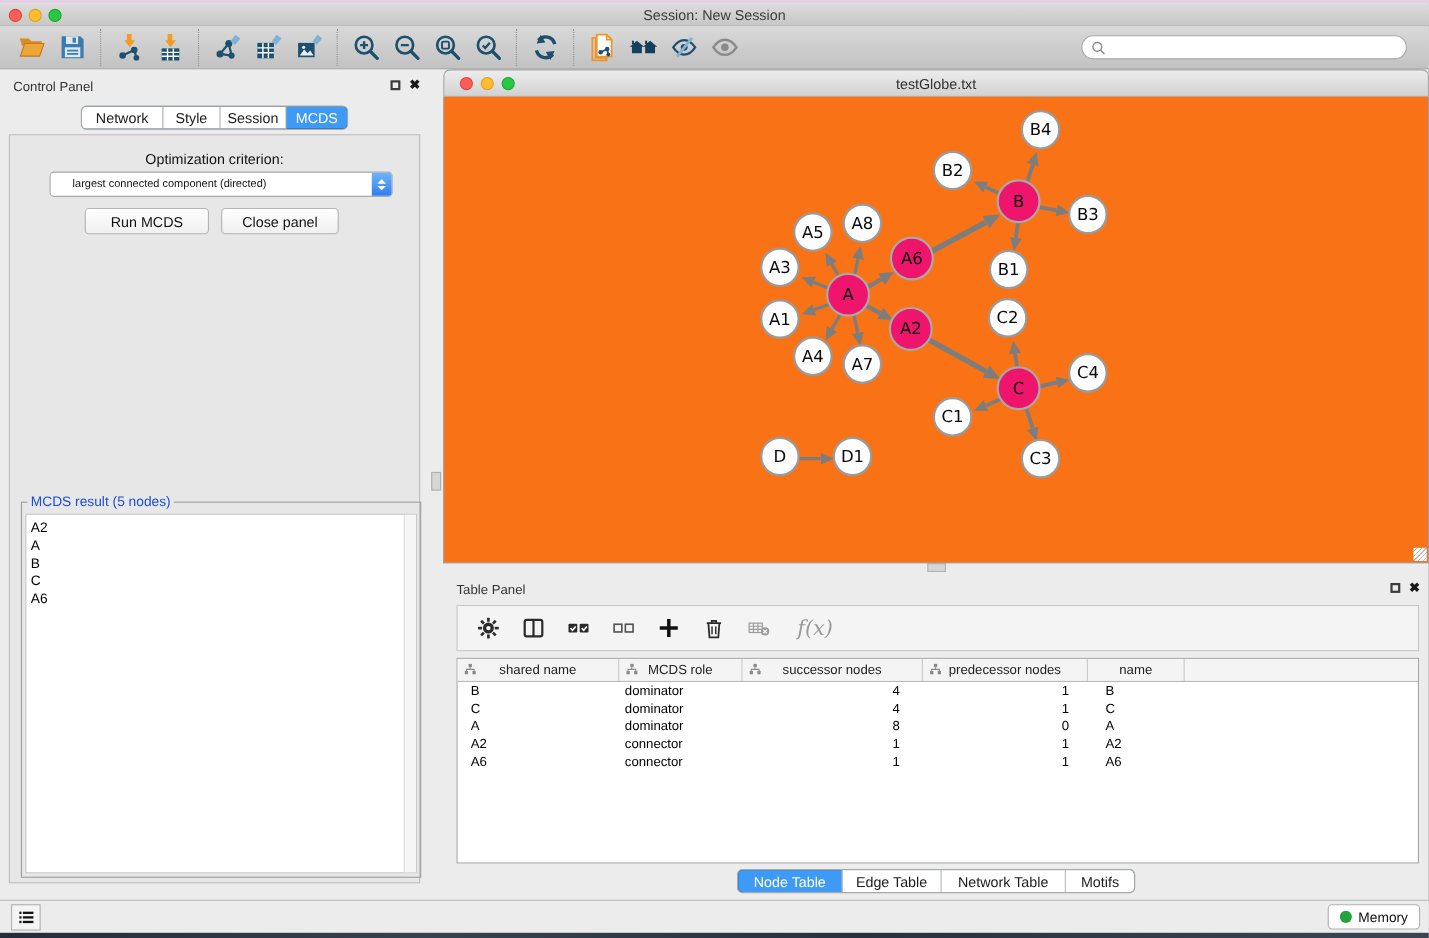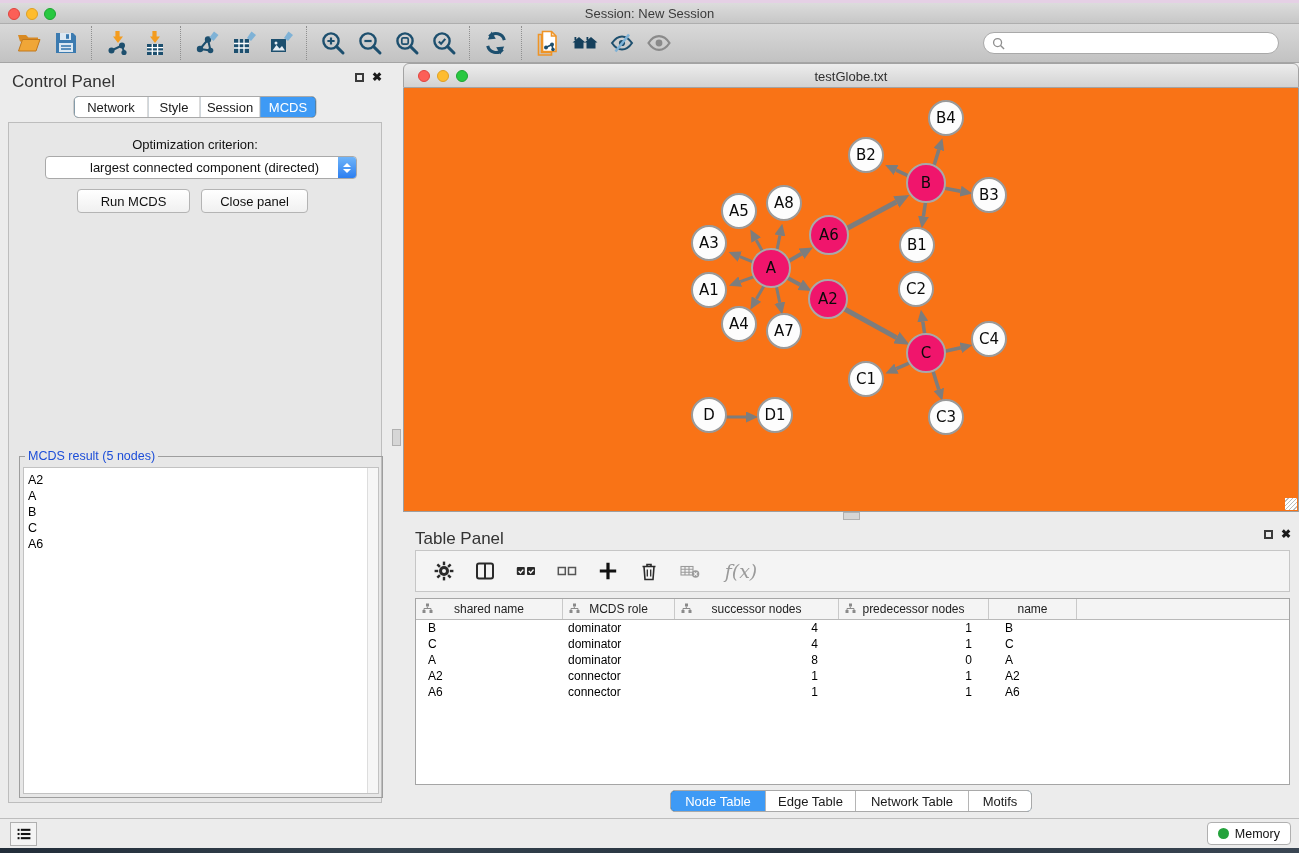--- a/index.html
+++ b/index.html
@@ -29,42 +29,42 @@
   .tb-btn svg { width:26px; height:26px; }
   .tb-sep { width:1px; height:34px; border-left:1px dotted #8f8f8f; margin:0 7px; flex:0 0 auto; }
   .search-wrap {
     margin-left:auto; margin-right:10px; width:296px; height:22px; background:#fff;
     border:1px solid #a9a9a9; border-radius:11px; display:flex; align-items:center; padding:0 8px;
   }
   .search-wrap svg { width:13px; height:13px; margin-right:5px; flex:0 0 auto; }
   .search-wrap input { border:none; outline:none; flex:1; font-size:12px; font-family:"Liberation Sans",sans-serif; background:transparent; }
   
   .control-panel { position:absolute; left:0; top:63px; width:390px; height:755px; }
-  .panel-title { position:absolute; left:12px; top:9px; font-size:17px; color:#333; }
+  .panel-title { position:absolute; left:12px; top:9px; font-size:12px; color:#333; }
   .win-icons { position:absolute; right:8px; top:9px; display:flex; gap:8px; align-items:center; }
   .float-box { width:9px; height:9px; border:2px solid #3a3a3a; }
   .close-x { font-size:12px; font-weight:bold; color:#1a1a1a; line-height:11px; }
   .seg { display:flex; height:22px; border:1px solid #a9a9a9; border-radius:5px; overflow:hidden; background:#0c4a6e; }
   .seg-item {
     display:flex; align-items:center; justify-content:center; font-size:13px; color:#1a1a1a;
     background:#fff; border-right:1px solid #b5b5b5; cursor:default;
   }
   .seg-item:last-child { border-right:none; }
   .seg-item.active { background:#3e9af5; color:#fff; }
   .cp-tabs { position:absolute; left:50%; transform:translateX(-50%); top:33px; }
   .cp-inner {
     position:absolute; left:8px; top:59px; width:374px; height:681px;
     background:#e7e7e7; border:1px solid #bdbdbd;
   }
   .opt-label { position:absolute; left:0; right:0; top:14px; text-align:center; font-size:13px; color:#111; }
   .dropdown {
     position:absolute; left:36px; top:33px; width:312px; height:23px; background:#fff;
     border:1px solid #a9a9a9; border-radius:4px; display:flex; align-items:center;
   }
-  .dropdown .dd-text { flex:1; font-size:13px; padding-left:8px; color:#111; white-space:nowrap; overflow:hidden;margin-left:36px; }
+  .dropdown .dd-text { flex:1; font-size:10px; padding-left:20px; color:#111; white-space:nowrap; overflow:hidden; }
   .dd-stepper {
     width:18px; height:21px; margin-right:0; border-radius:0 3px 3px 0;
     background:linear-gradient(#6fb4f9,#2d7ff0); display:flex; flex-direction:column; align-items:center; justify-content:center; gap:2px;
   }
   .dd-stepper i { width:0; height:0; border-left:4px solid transparent; border-right:4px solid transparent; display:block; }
   .dd-up { border-bottom:4px solid #fff; }
   .dd-down { border-top:4px solid #fff; }
   .cp-btn {
     position:absolute; top:66px; height:24px; background:linear-gradient(#ffffff,#f0f0f0);
     border:1px solid #b4b4b4; border-radius:4px; font-size:13px; font-family:"Liberation Sans",sans-serif;

